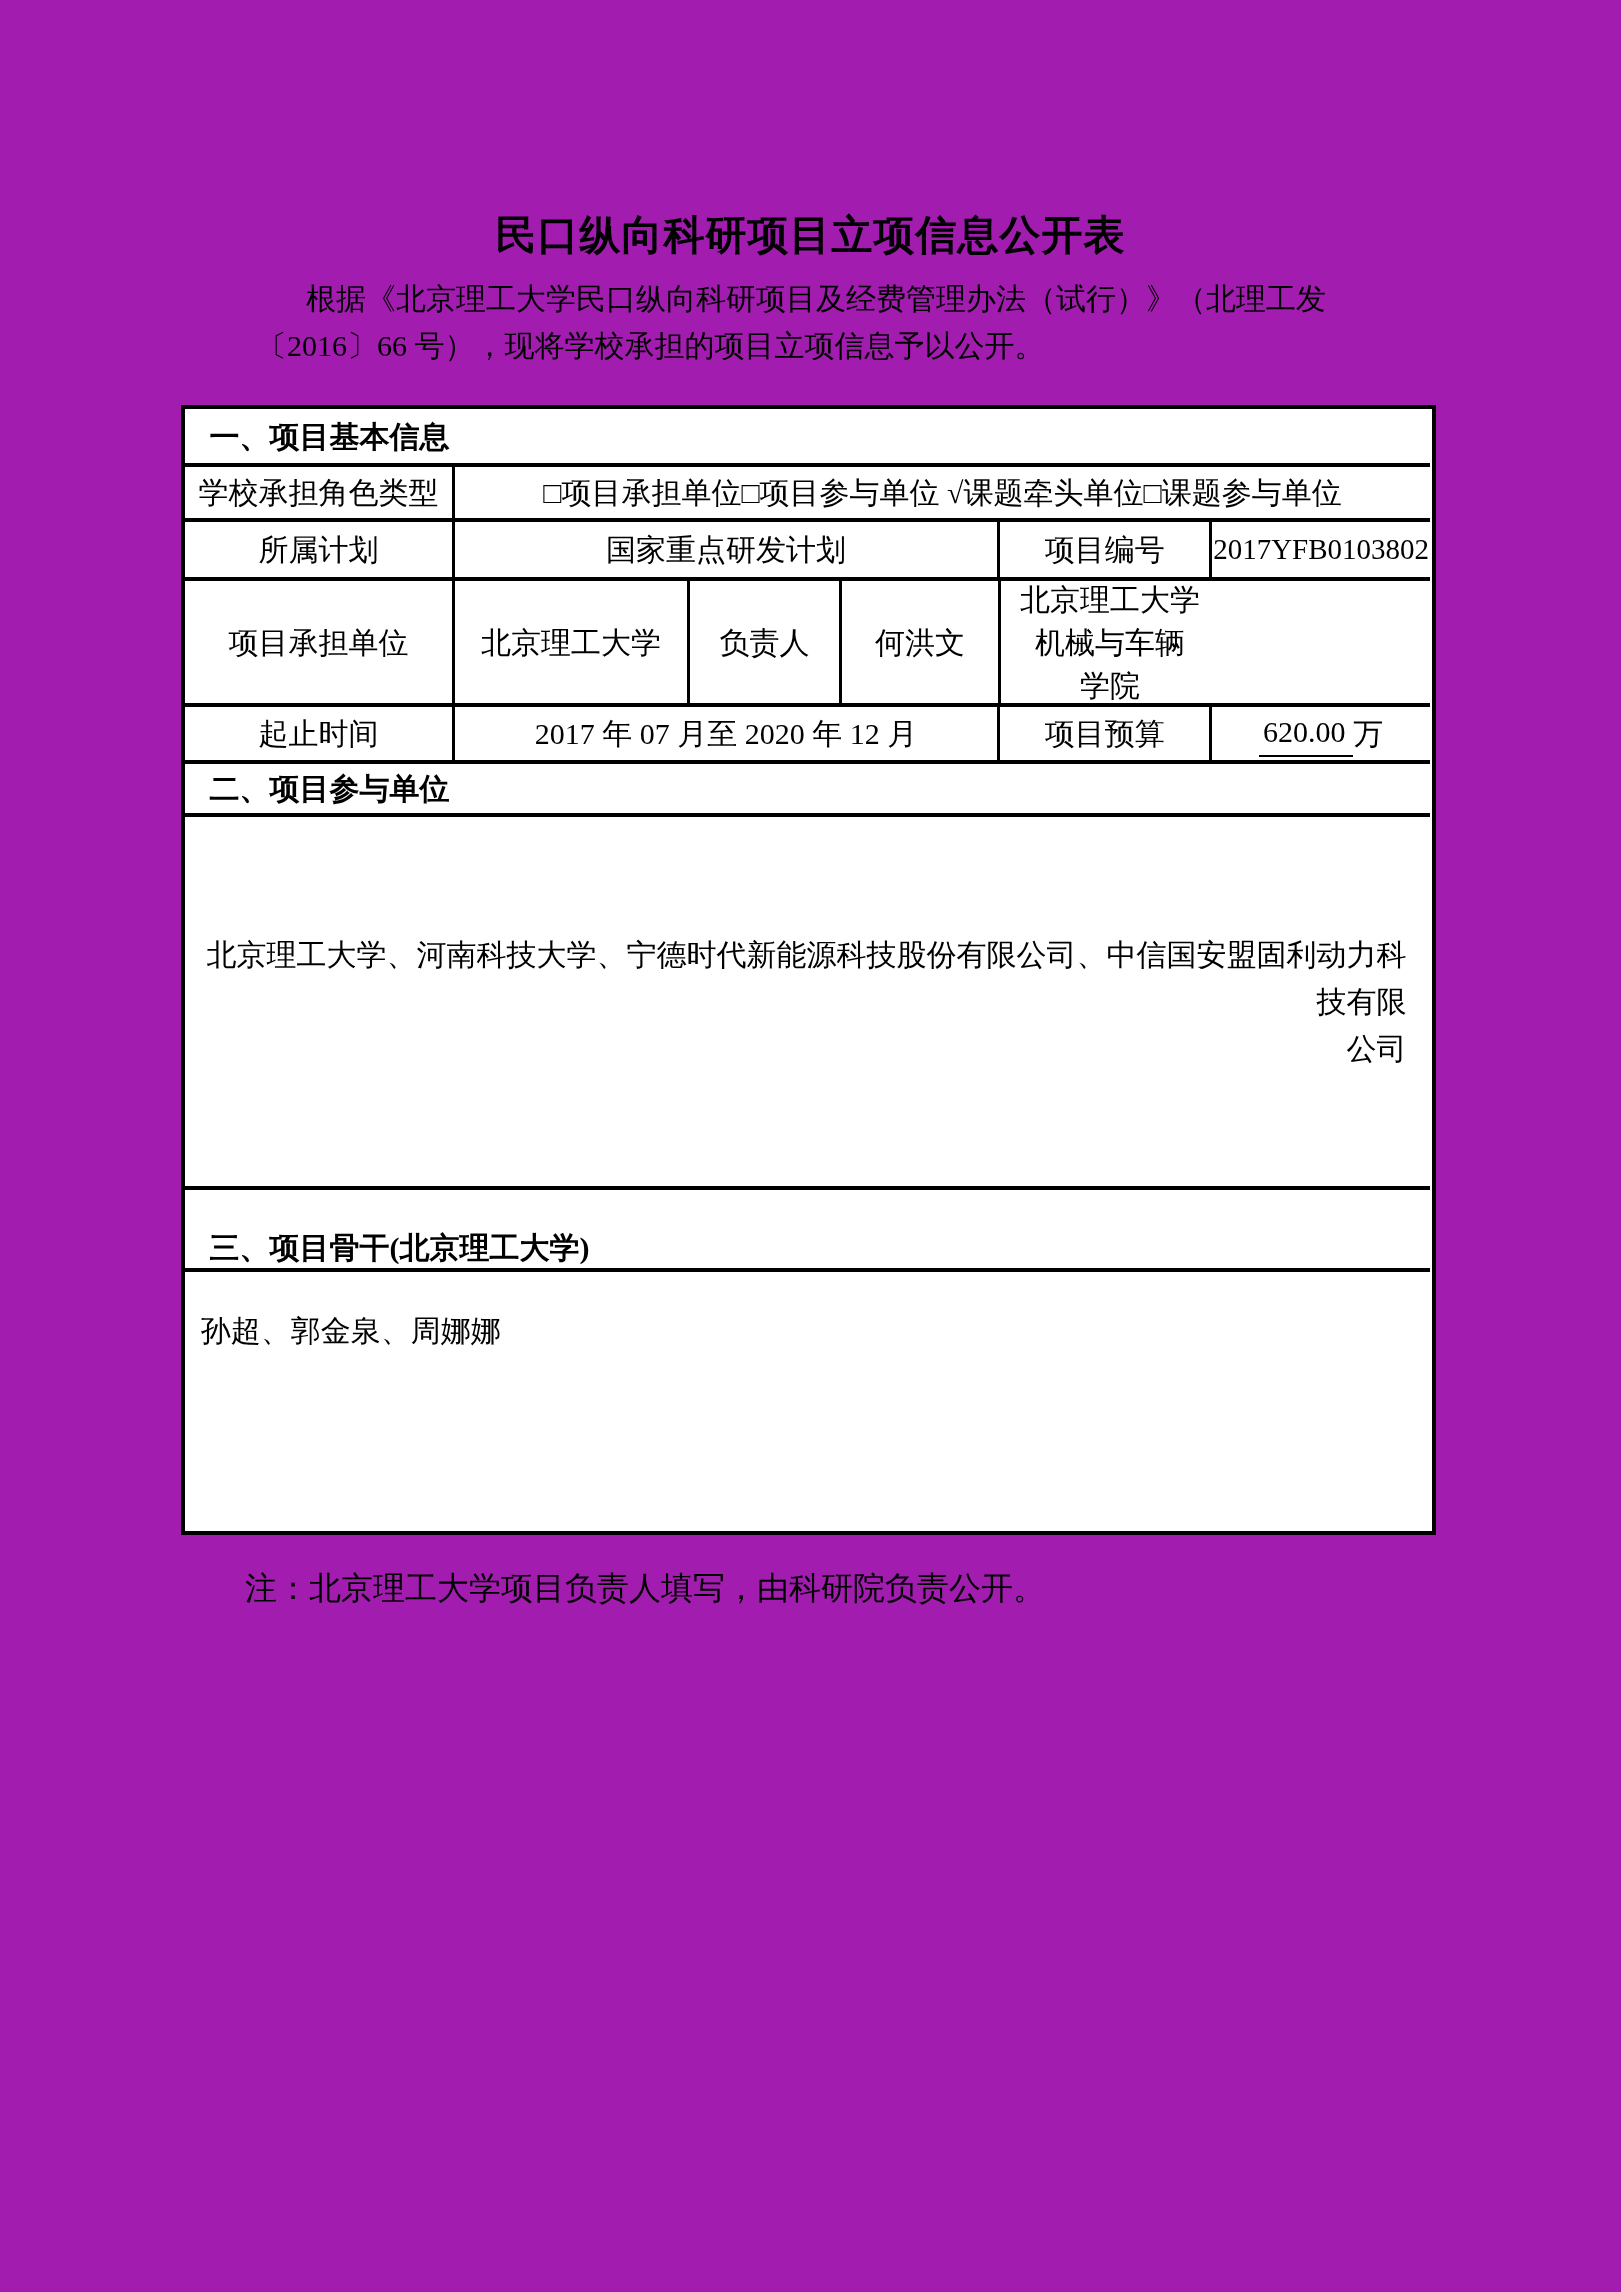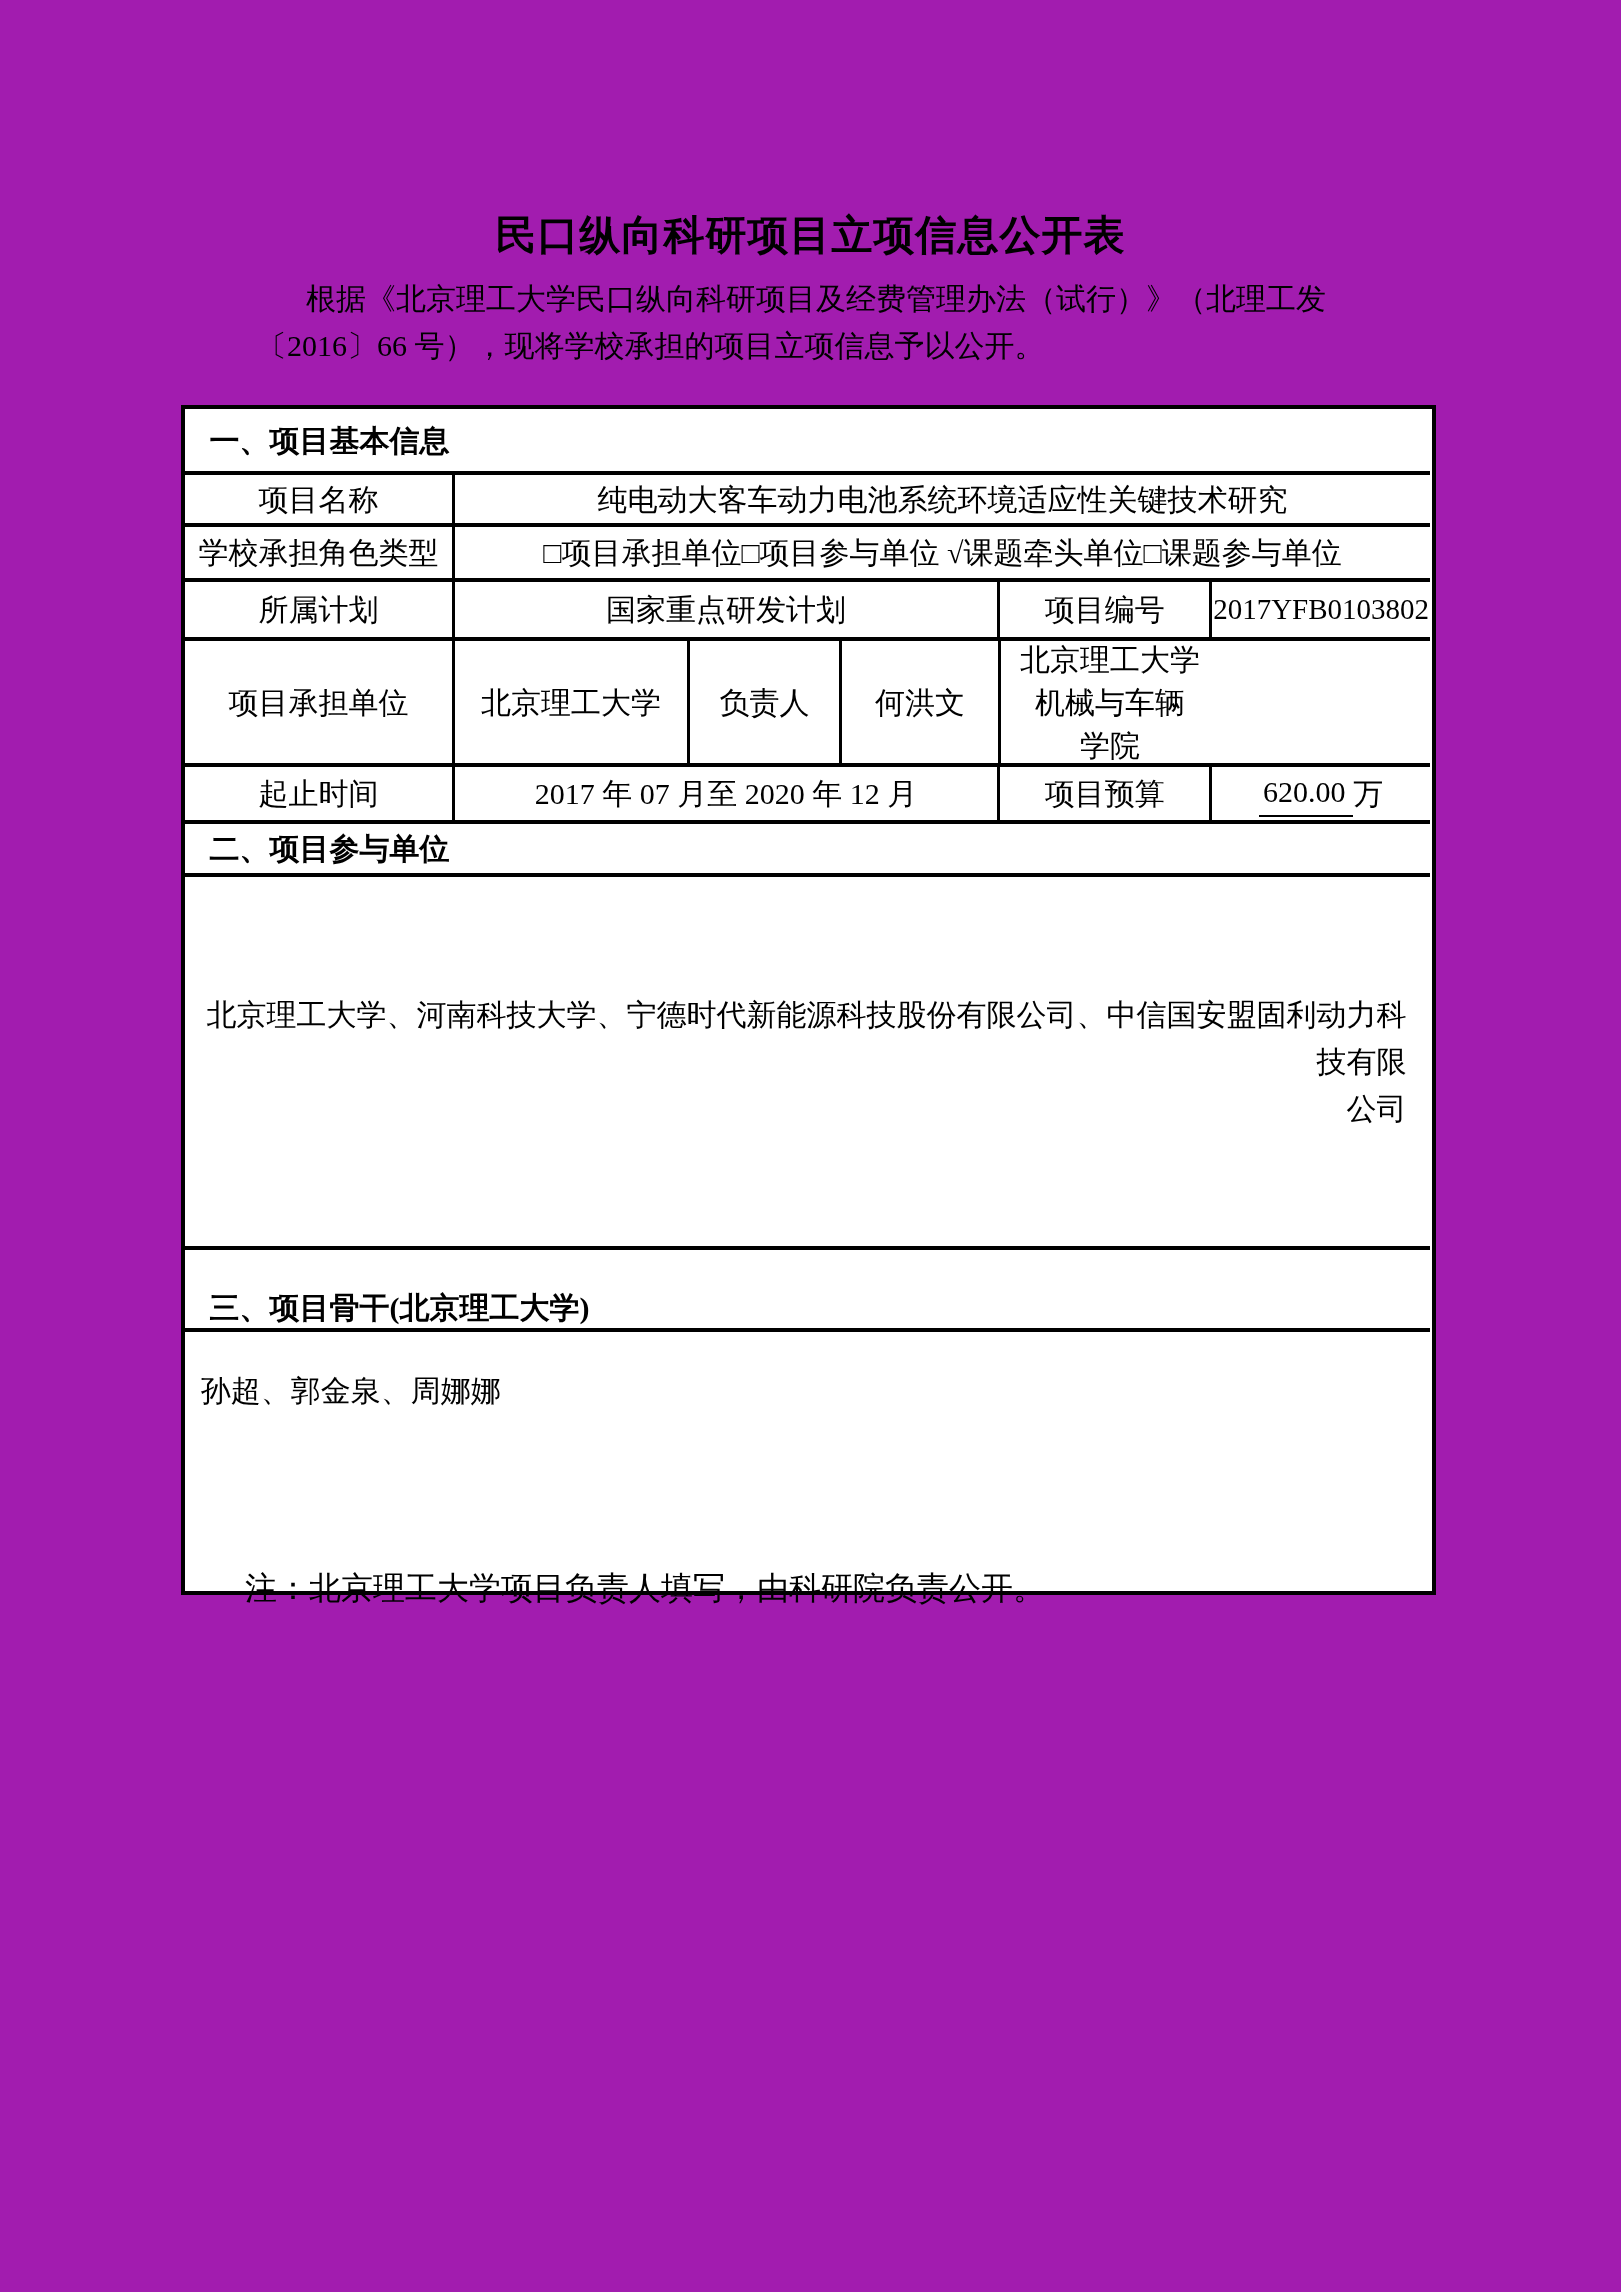--- a/index.html
+++ b/index.html
@@ -84,21 +84,21 @@
   .w-c1{width:270px;}
   .w-c2{width:235px;}
   .w-c3{width:152px;}
   .w-c4{width:159px;}
   .w-c5{width:212px;}
   .w-c6{width:218px;}
   .w-merged234{width:546px;}
   .w-rest{width:975px;}
   .w-full{width:1245px;}
   
-  .h-r1{height:66px;}
+  .h-r1{height:58px;}
   .h-r2{height:52px;}
   .h-r3{height:55px;}
   .h-r4{height:59px;}
   .h-r5{height:126px;}
   .h-r6{height:57px;}
   .h-r7{height:53px;}
   .h-r8{height:373px;}
   .h-r9{height:46px;margin-top:36px;}
   .h-r10{height:259px;}
 </style>
@@ -113,24 +113,20 @@
     <div class="line1">根据《北京理工大学民口纵向科研项目及经费管理办法（试行）》（北理工发</div>
     <div class="line2">〔2016〕66 号），现将学校承担的项目立项信息予以公开。</div>
   </div>
 
   <div class="main-table">
 
     <div class="trow h-r1">
       <div class="cell lastcol section-header w-full">一、项目基本信息</div>
     </div>
 
-    <div class="trow h-r2">
-      <div class="cell w-c1">项目名称</div>
-      <div class="cell lastcol w-rest">纯电动大客车动力电池系统环境适应性关键技术研究</div>
-    </div>
 
     <div class="trow h-r3">
       <div class="cell w-c1">学校承担角色类型</div>
       <div class="cell lastcol w-rest">□项目承担单位□项目参与单位 √课题牵头单位□课题参与单位</div>
     </div>
 
     <div class="trow h-r4">
       <div class="cell w-c1">所属计划</div>
       <div class="cell w-merged234">国家重点研发计划</div>
       <div class="cell w-c5">项目编号</div>

